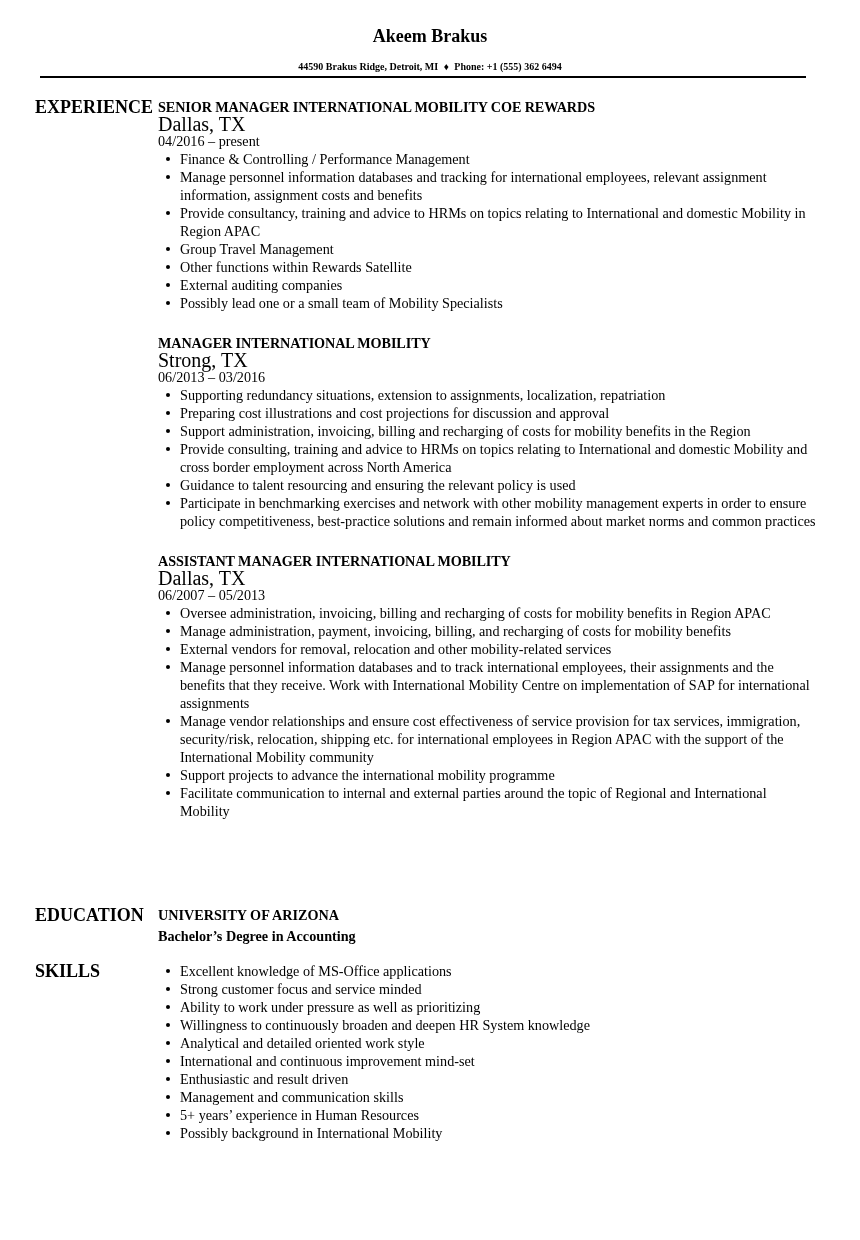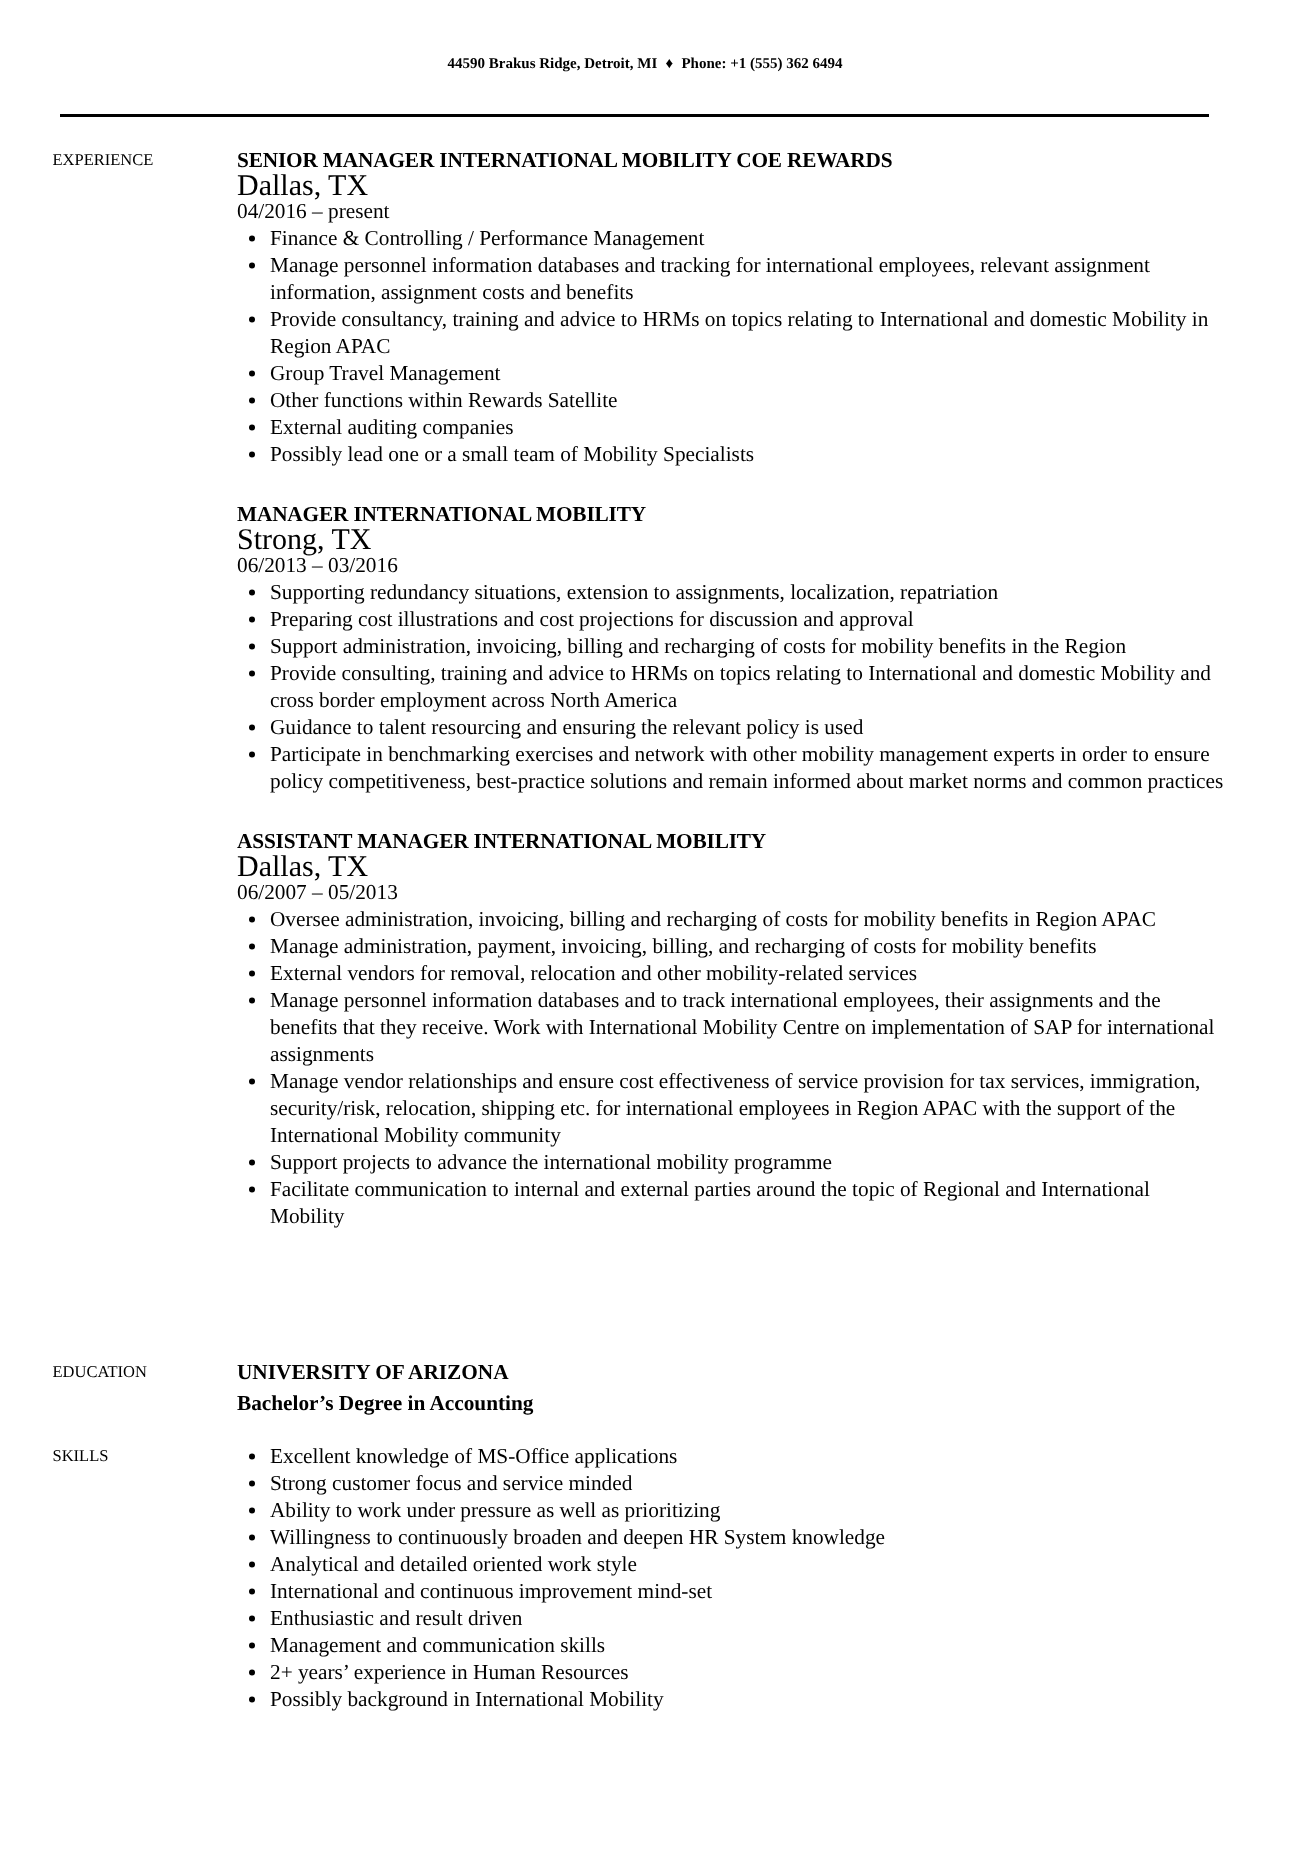--- a/index.html
+++ b/index.html
@@ -46,22 +46,22 @@
     }
     .section {
       position: absolute;
       left: 0;
       width: 860px;
     }
     .section-label {
       position: absolute;
       left: 35px;
       top: 0;
-      font-weight: normal;
-      font-size: 11px;
+      font-weight: bold;
+      font-size: 18px;
       line-height: 18px;
       text-align: center;
     }
     .section-body {
       position: absolute;
       left: 158px;
       top: 0;
       width: 660px;
     }
     .job { margin-bottom: 22px; }
@@ -96,20 +96,21 @@
       border-radius: 50%;
       background: #000;
     }
     .edu-school { font-weight: bold; line-height: 18px; }
     .edu-degree { font-weight: bold; line-height: 18px; margin-top: 3px; }
   </style>
 </head>
 <body>
 
 <div class="header">
+  <div class="name">Akeem Brakus</div>
   <div class="contact">
     <span>44590 Brakus Ridge, Detroit, MI</span>
     <span class="sep">♦</span>
     <span>Phone: +1 (555) 362 6494</span>
   </div>
 </div>
 
 <div class="rule"></div>
 
 <div class="section" style="top:98px;">
@@ -176,17 +177,17 @@
   <div class="section-body">
     <ul class="bullets">
       <li>Excellent knowledge of MS-Office applications</li>
       <li>Strong customer focus and service minded</li>
       <li>Ability to work under pressure as well as prioritizing</li>
       <li>Willingness to continuously broaden and deepen HR System knowledge</li>
       <li>Analytical and detailed oriented work style</li>
       <li>International and continuous improvement mind-set</li>
       <li>Enthusiastic and result driven</li>
       <li>Management and communication skills</li>
-      <li>2+ years’ experience in Human Resources</li>
+      <li>5+ years’ experience in Human Resources</li>
       <li>Possibly background in International Mobility</li>
     </ul>
   </div>
 </div>
 
 </body></html>

